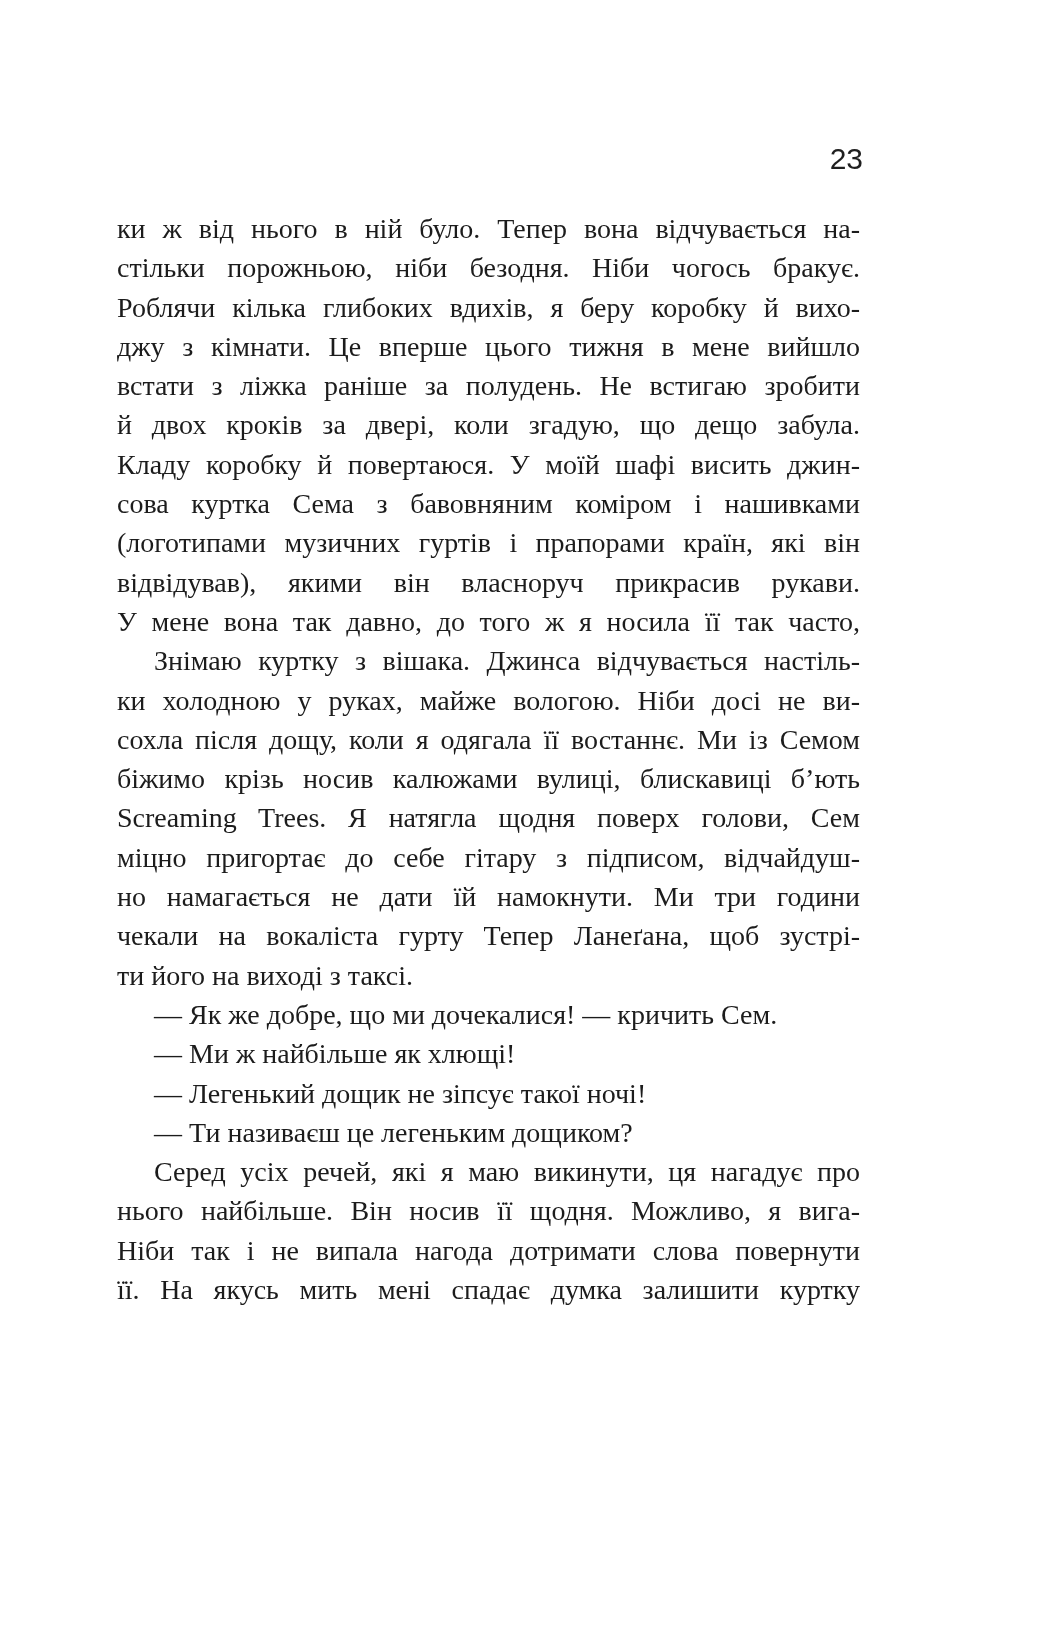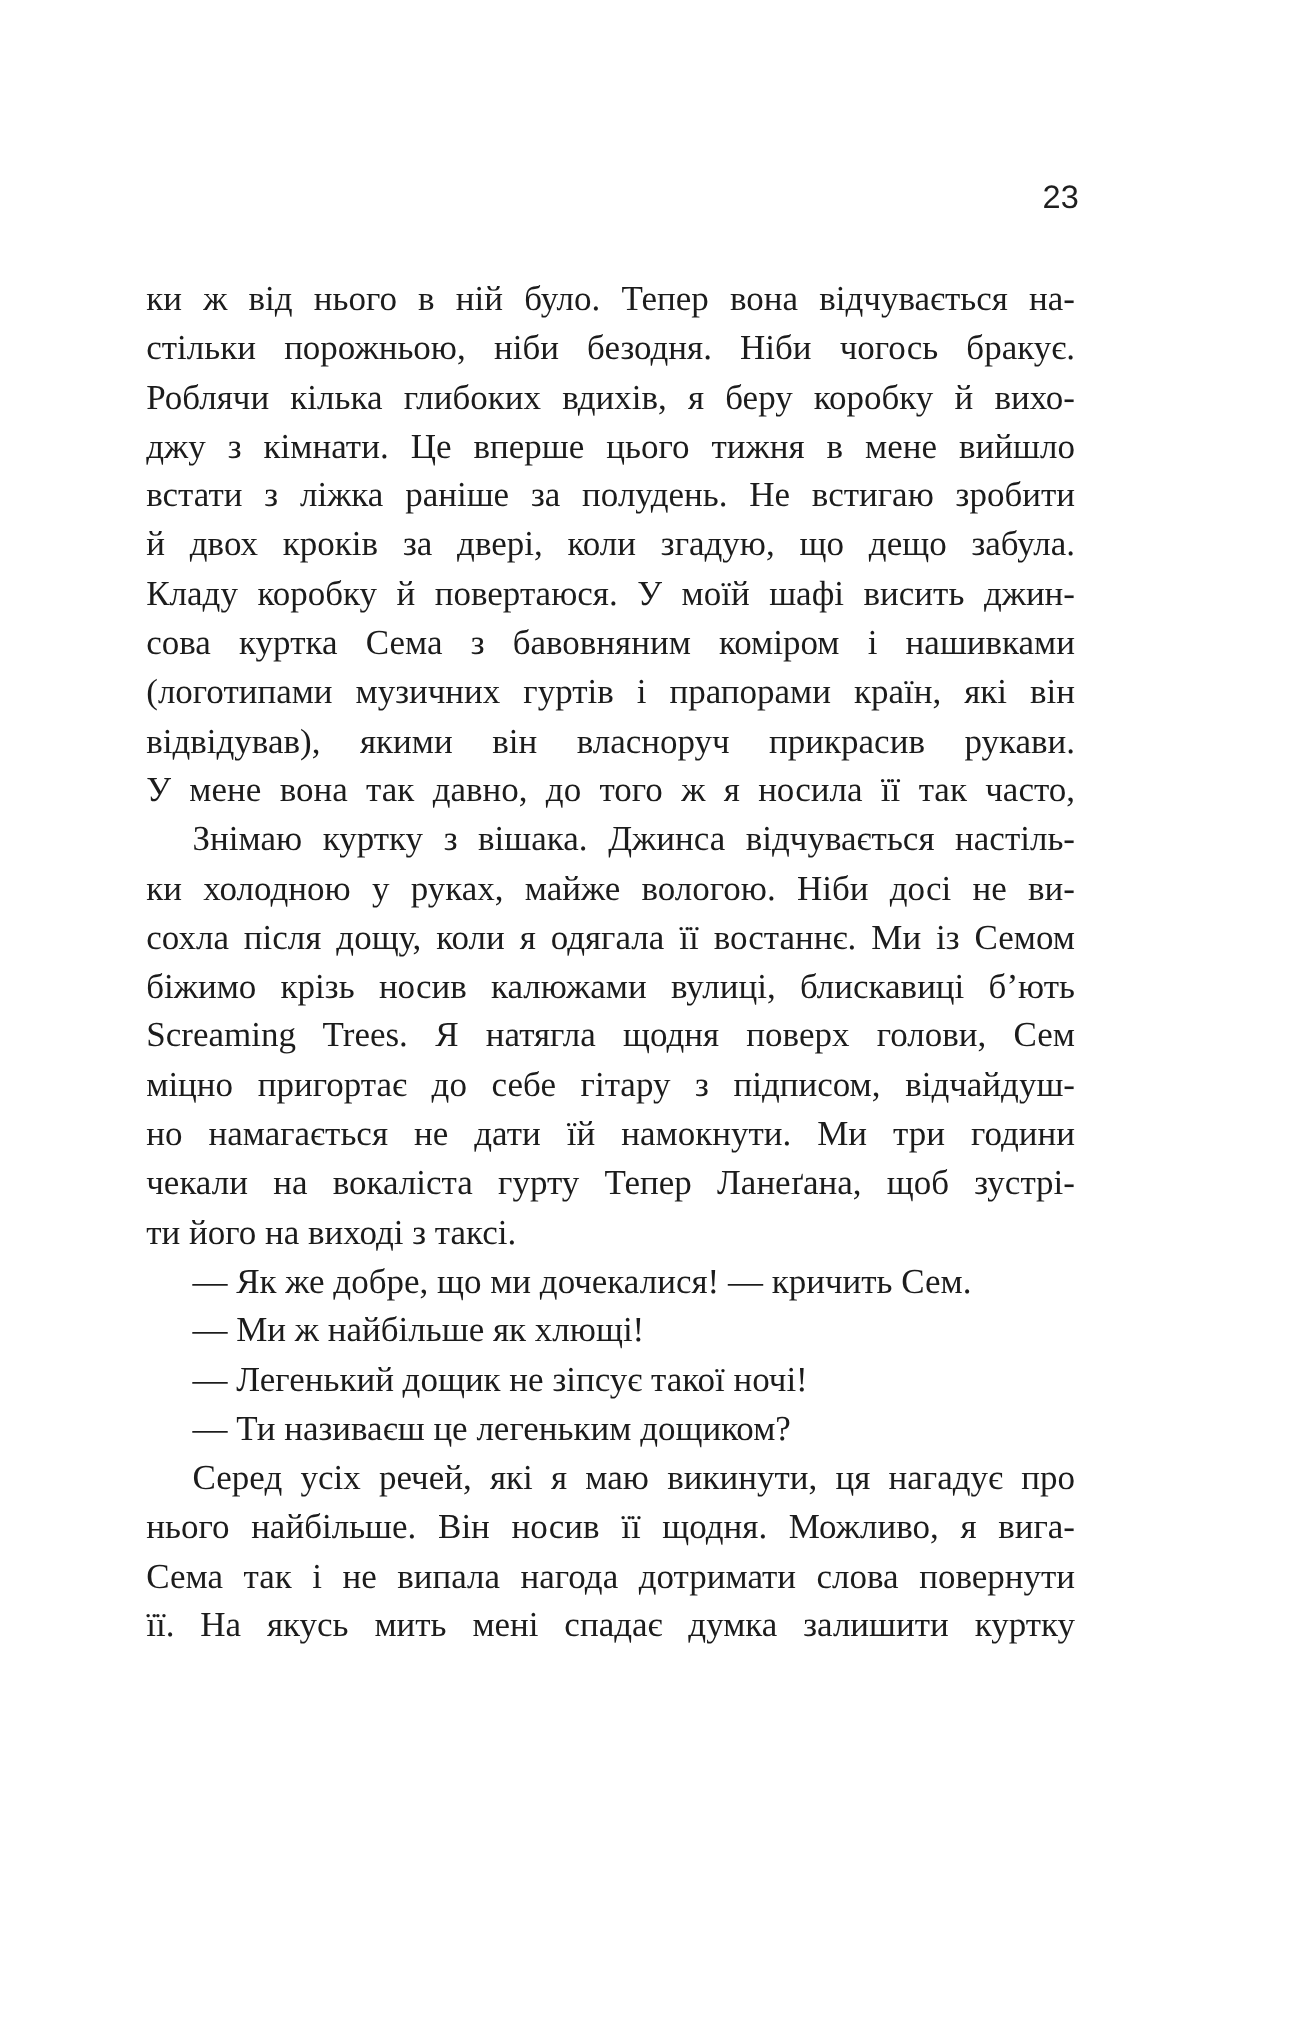--- a/index.html
+++ b/index.html
@@ -15,28 +15,28 @@
     overflow: hidden;
     font-family: "Liberation Serif", "DejaVu Serif", serif;
   }
   .page-number {
     position: absolute;
     left: 117px;
     top: 144px;
     width: 746px;
     text-align: right;
     font-family: "Liberation Sans", "DejaVu Sans", sans-serif;
-    font-size: 26px;
+    font-size: 30px;
     line-height: 1;
     color: #1f1f1f;
   }
   .text-block {
     position: absolute;
     left: 117px;
-    top: 220px;
+    top: 209px;
     width: 743px;
     font-size: 28px;
     line-height: 39.3px;
     color: #1c1c1c;
   }
   .line {
     text-align: justify;
     text-align-last: left;
     min-height: 39.3px;
   }
@@ -74,16 +74,16 @@
       <div class="line just"><span class="seg-italic">міцно пригортає до себе гітару з підписом, відчайдуш-</span></div>
       <div class="line just"><span class="seg-italic">но намагається не дати їй намокнути. Ми три години</span></div>
       <div class="line just"><span class="seg-italic">чекали на вокаліста гурту Тепер Ланеґана, щоб зустрі-</span></div>
       <div class="line"><span class="seg-italic">ти його на виході з таксі.</span></div>
       <div class="line indent"><span class="seg-italic">— Як же добре, що ми дочекалися! — кричить Сем.</span></div>
       <div class="line indent"><span class="seg-italic">— Ми ж найбільше як хлющі!</span></div>
       <div class="line indent"><span class="seg-italic">— Легенький дощик не зіпсує такої ночі!</span></div>
       <div class="line indent"><span class="seg-italic">— Ти називаєш це легеньким дощиком?</span></div>
       <div class="line indent just"><span class="seg-regular">Серед усіх речей, які я маю викинути, ця нагадує про</span></div>
       <div class="line just"><span class="seg-regular">нього найбільше. Він носив її щодня. Можливо, я вига-</span></div>
-      <div class="line just"><span class="seg-regular">Сема так і не випала нагода дотримати слова повернути</span></div>
+      <div class="line just"><span class="seg-regular">Ніби так і не випала нагода дотримати слова повернути</span></div>
       <div class="line just"><span class="seg-regular">її. На якусь мить мені спадає думка залишити куртку</span></div>
     </div>
 </div>
 
 </body></html>

